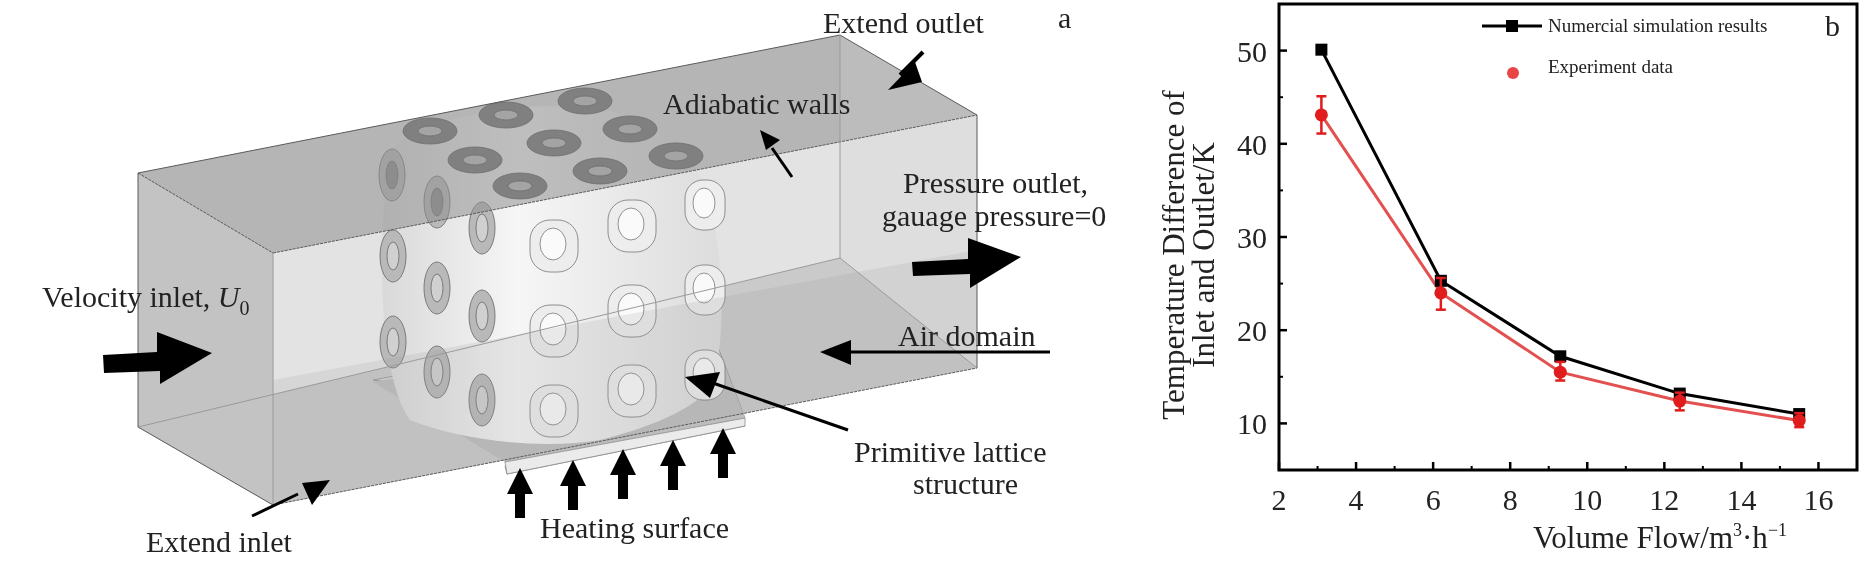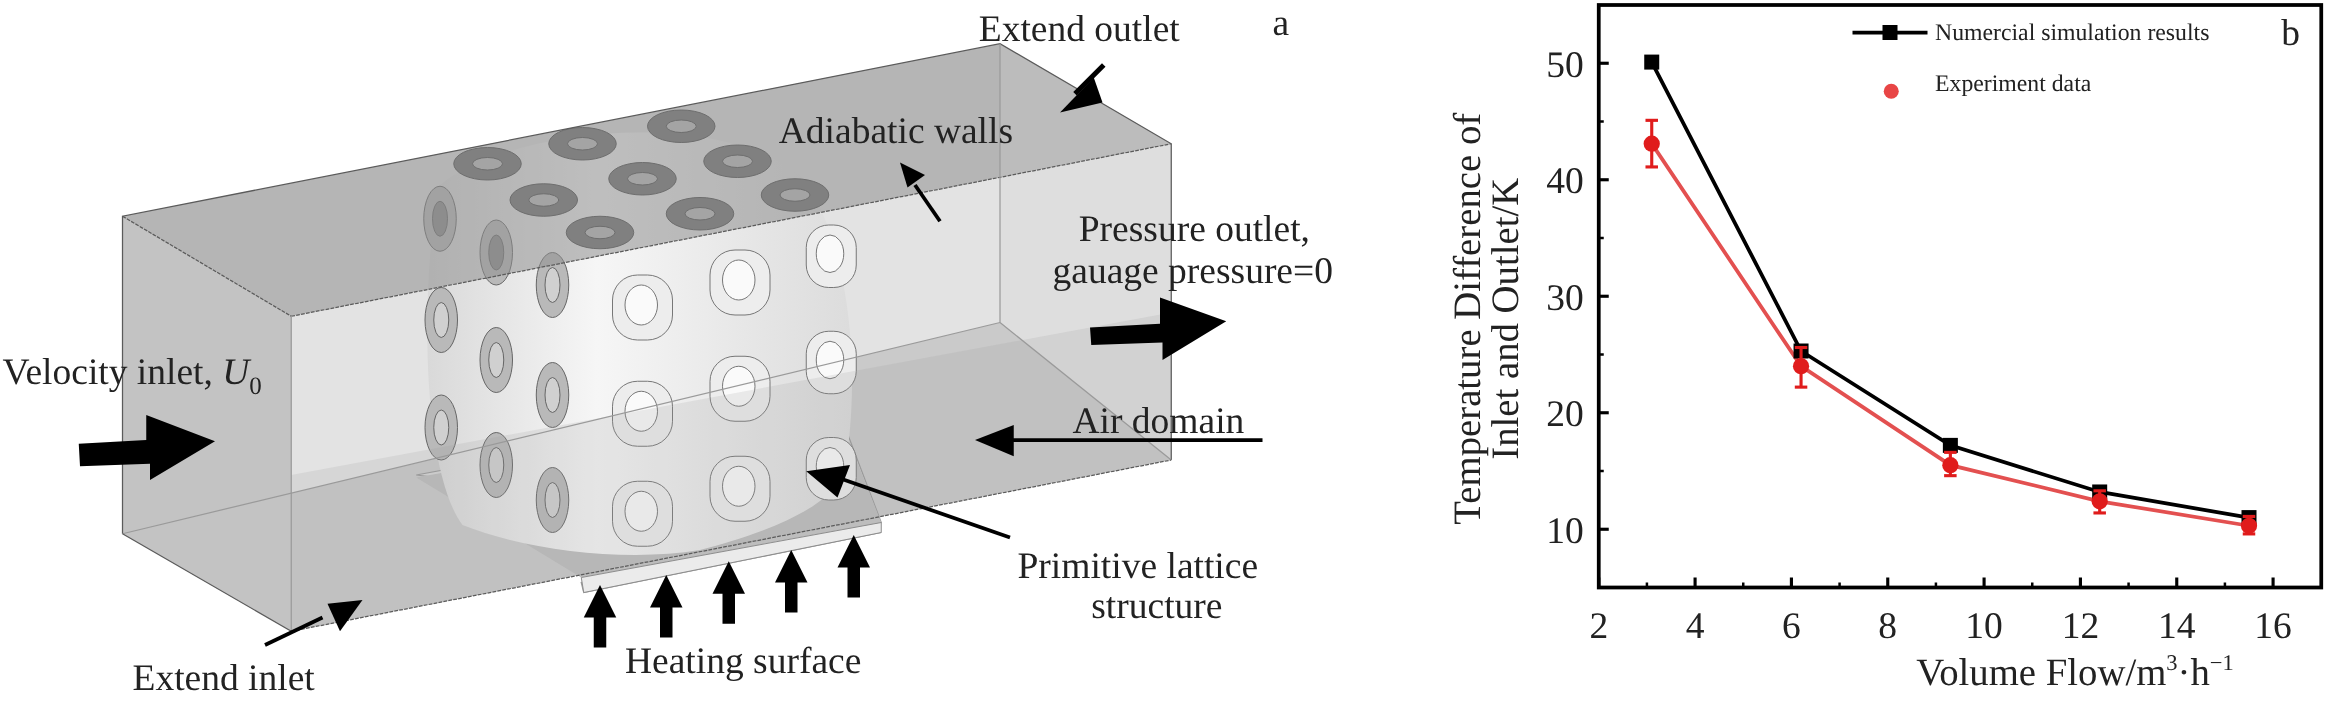--- a/index.html
+++ b/index.html
@@ -1,18 +1,18 @@
 <!DOCTYPE html>
 <html><head>
 <meta charset="utf-8">
 <style>
   html, body { margin: 0; padding: 0; background: #ffffff; }
   body { width: 1861px; height: 564px; position: relative; overflow: hidden;
          font-family: "Liberation Serif", "DejaVu Serif", serif; color: #222; }
-  #panel-a { position: absolute; left: 0; top: 0; width: 1140px; height: 564px; }
+  #panel-a { position: absolute; left: 0; top: 0; width: 1140px; height: 564px; padding-left: 40px; }
   #panel-b { position: absolute; left: 1140px; top: 0; width: 721px; height: 564px; }
   svg text { font-family: "Liberation Serif", "DejaVu Serif", serif; fill: #222; }
   .lbl { font-size: 30px; }
   .sub { font-size: 20px; }
   .tick { font-size: 30px; }
   .axlbl { font-size: 31px; }
   .leg { font-size: 19px; }
   .plab { font-size: 30px; }
 </style>
 </head>

